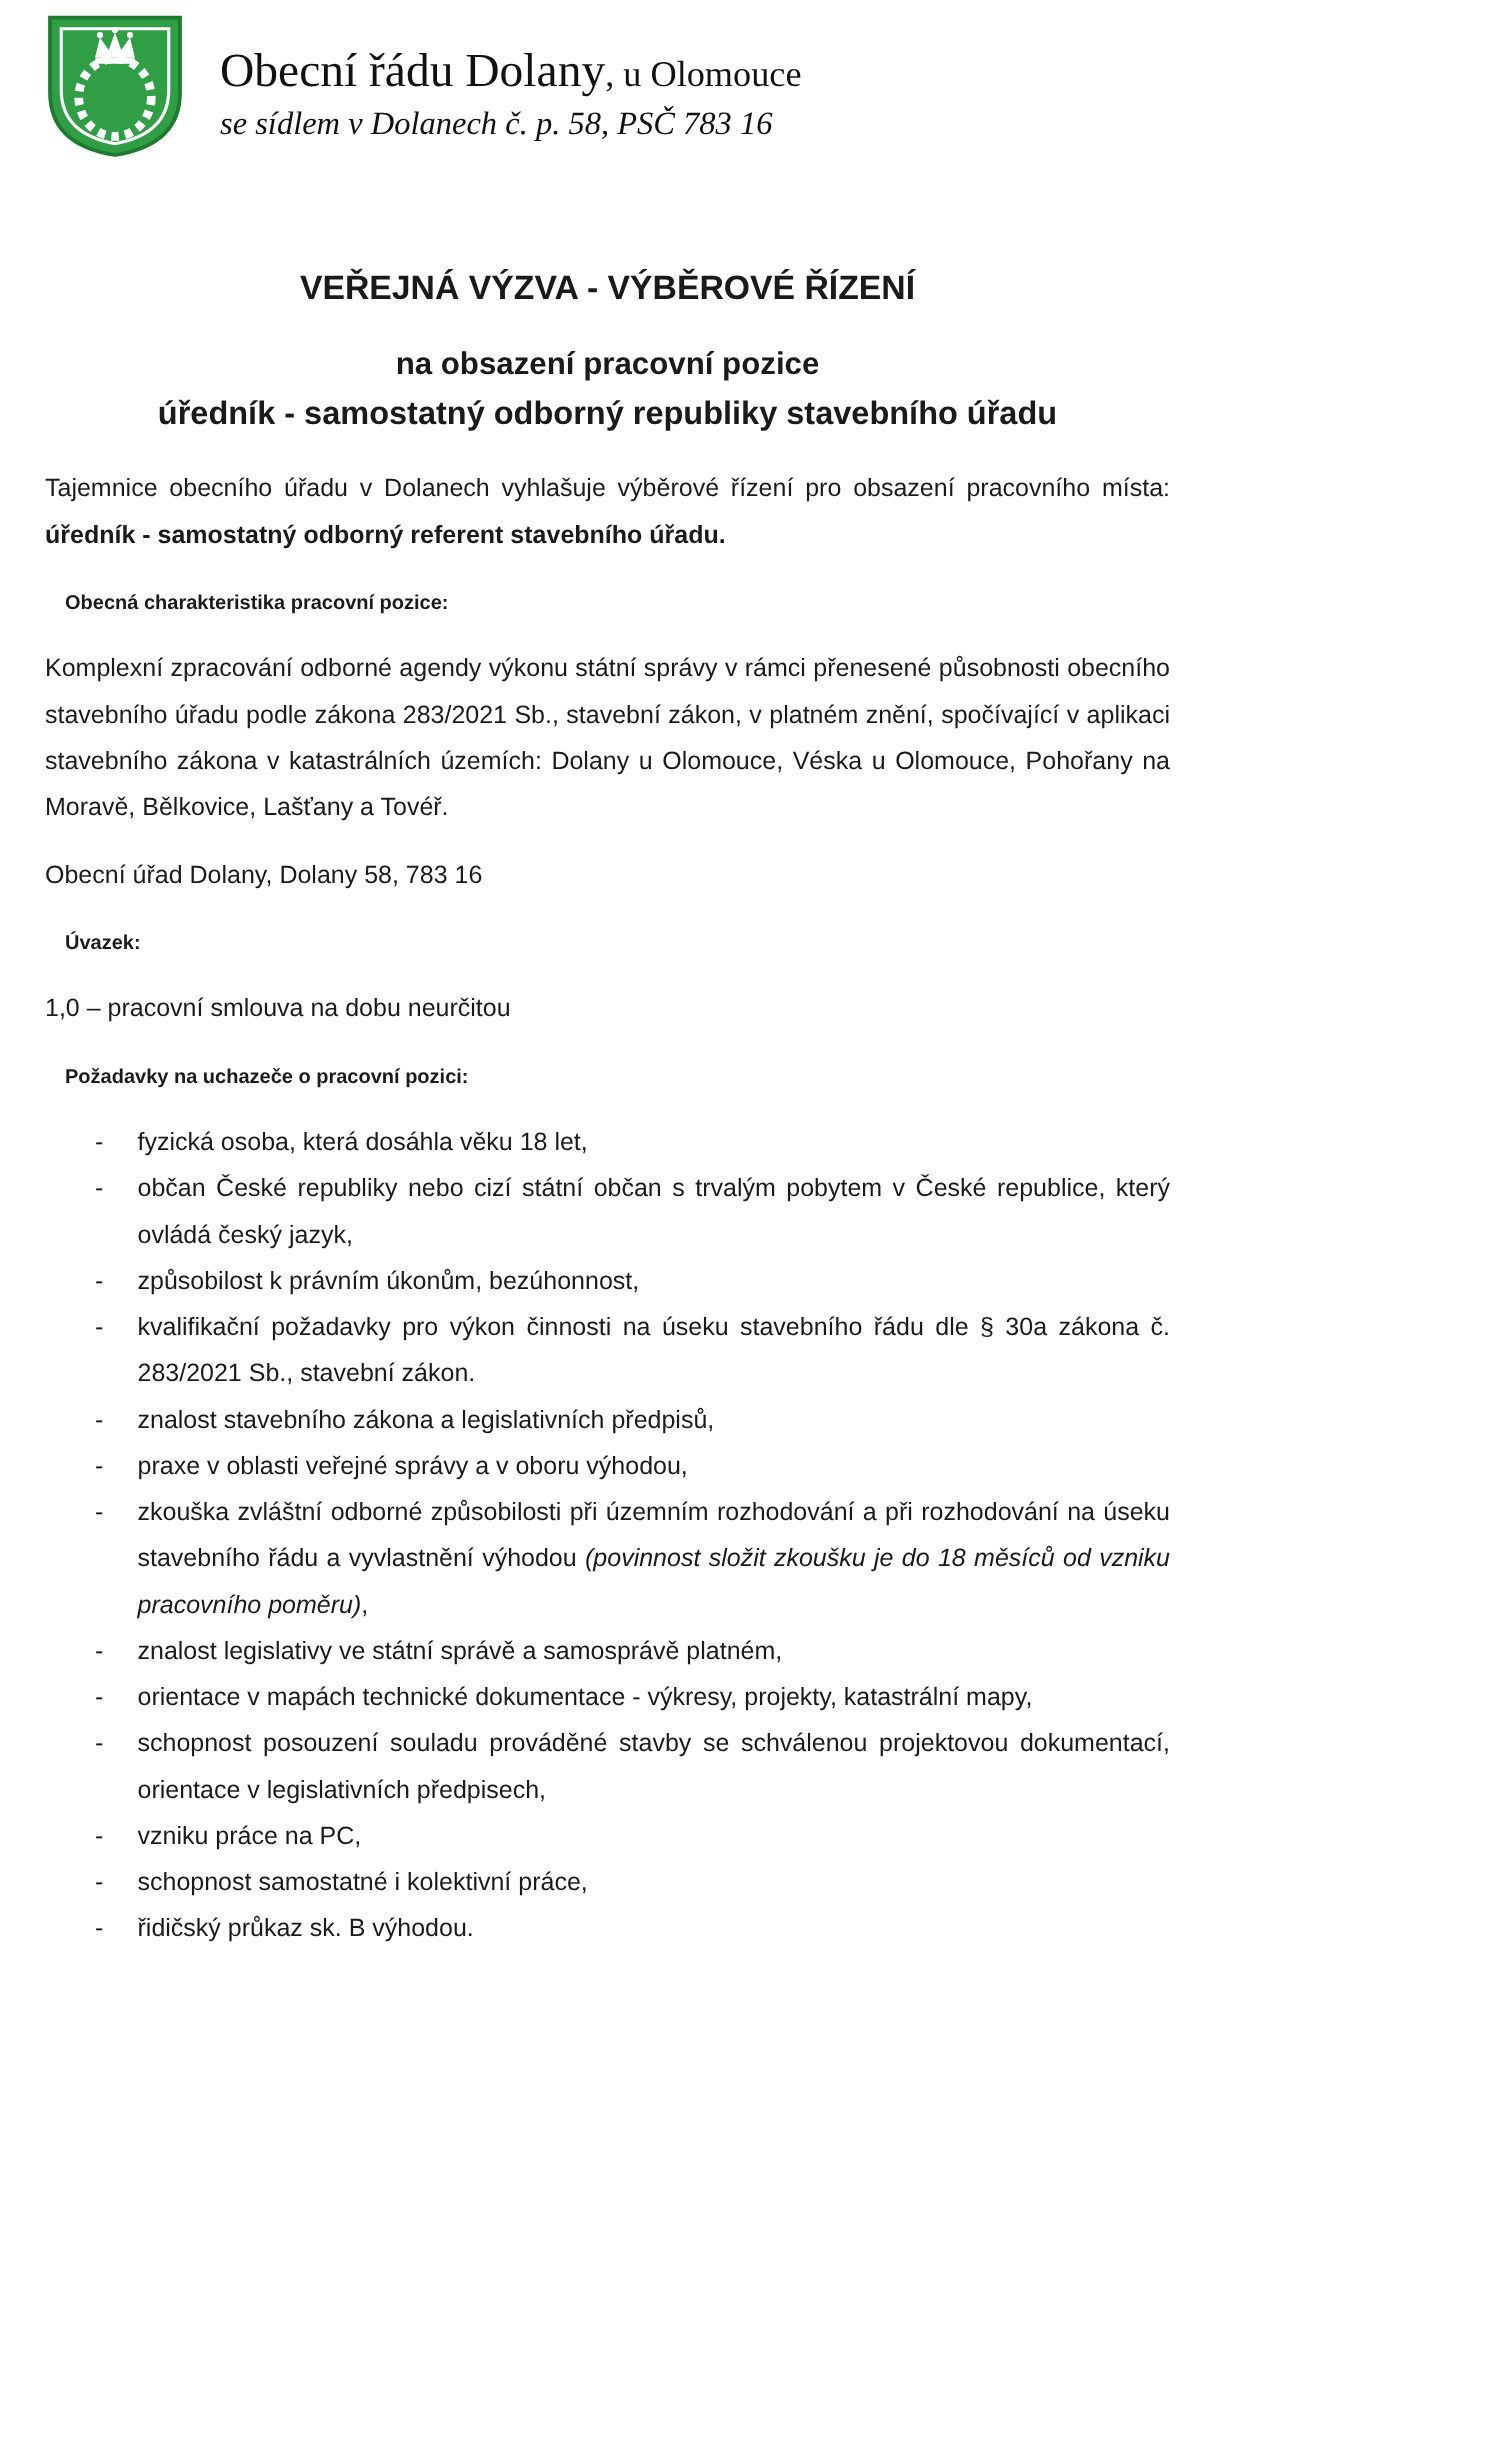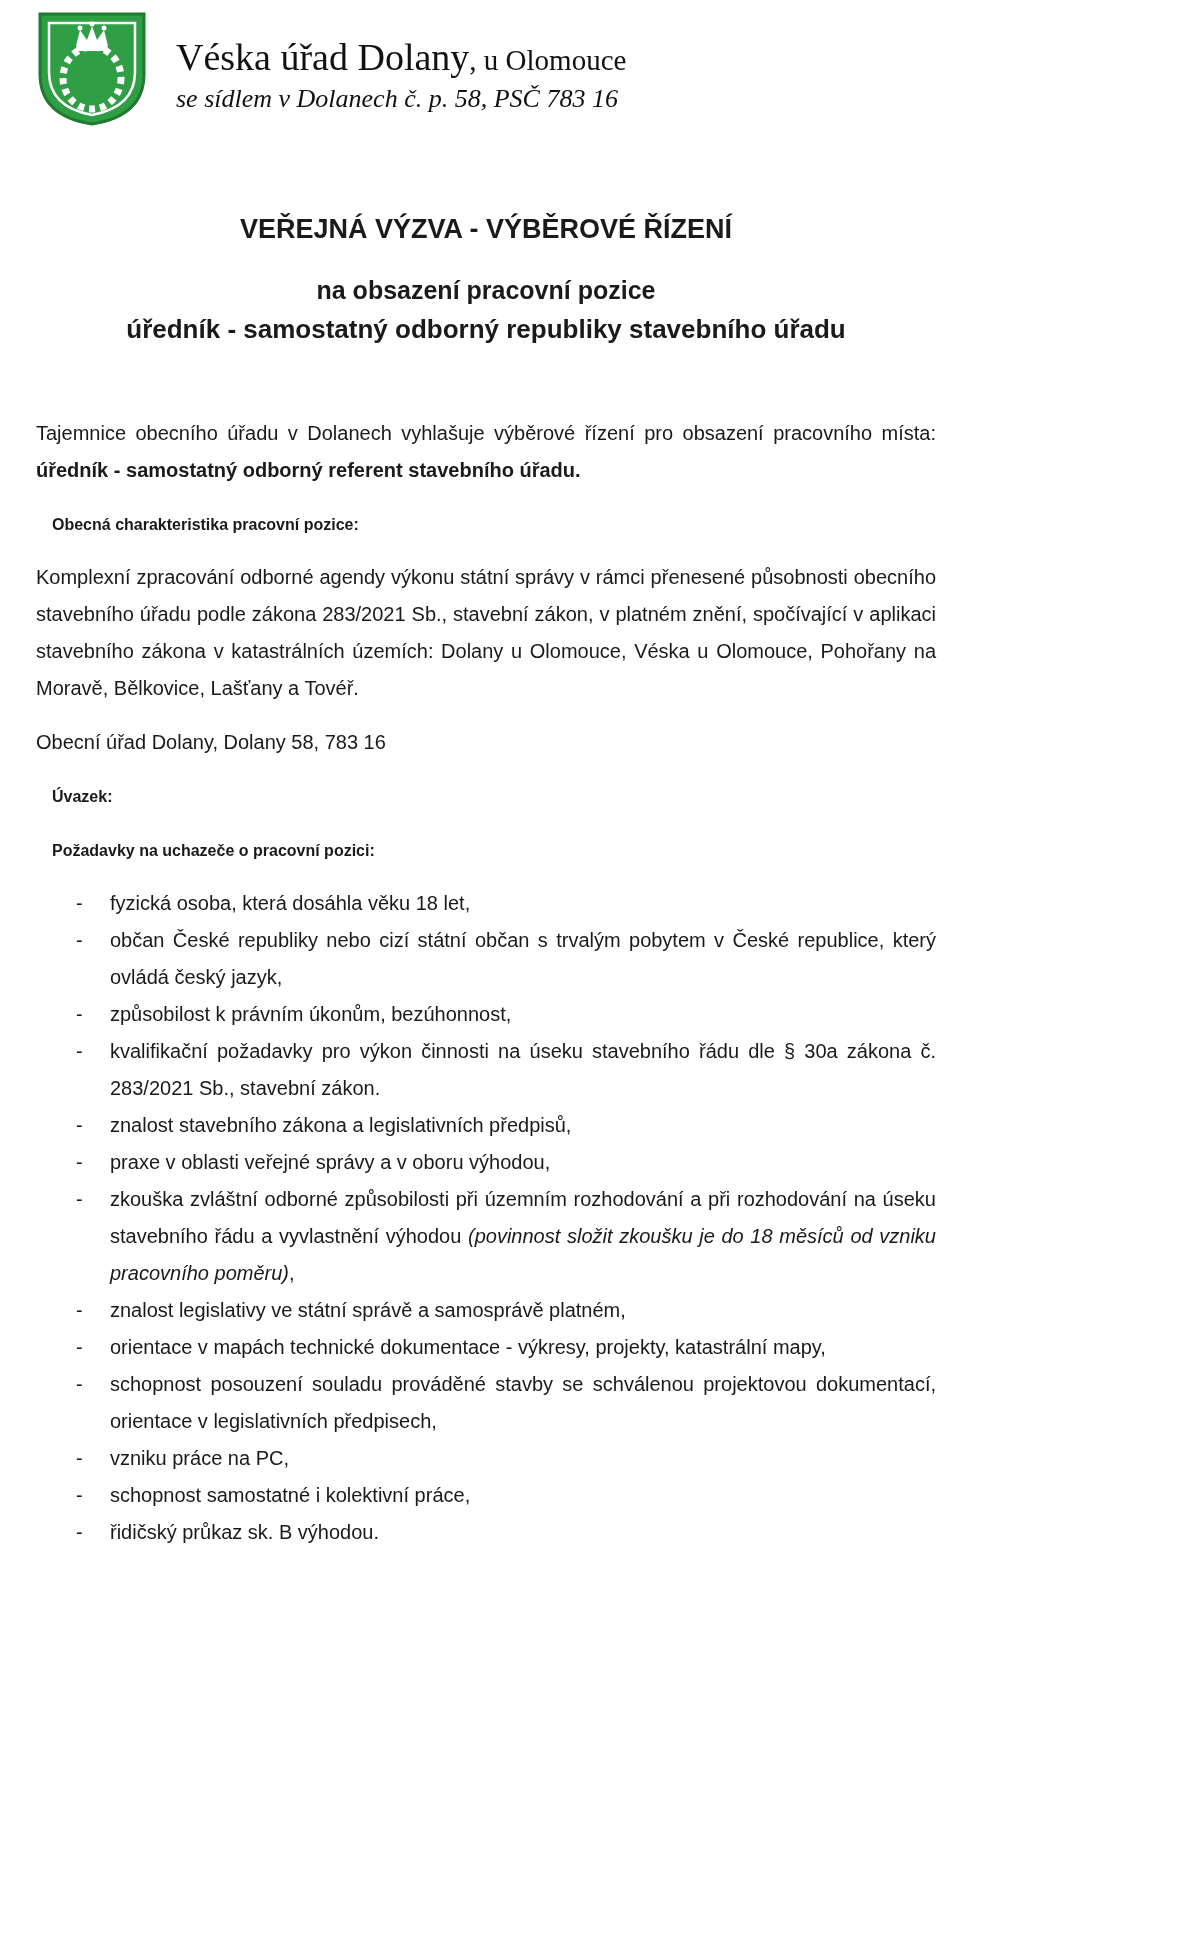--- a/index.html
+++ b/index.html
@@ -30,21 +30,21 @@
 
   
   .content { width: 900px; font-size: 20px; line-height: 37px; }
 
   .title-block { margin-top: 80px; text-align: center; font-weight: 700; }
   .title-1 { font-size: 27px; line-height: 34px; margin-bottom: 28px; }
   .title-2 { font-size: 25px; line-height: 32px; margin-bottom: 7px; }
   .title-3 { font-size: 26px; line-height: 33px; }
 
   .para { margin: 0; text-align: justify; }
-  .intro { margin-top: 69px; }
+  .intro { margin-top: 26px; }
   strong { font-weight: 700; }
 
   section { margin-top: 17px; }
   .sec-h { font-size: 16px; line-height: 37px; margin: 16px; font-weight: 700; }
 
   .req-list { padding-left: 40px; }
   .req-item { display: flex; }
   .req-marker { flex: 0 0 34px; }
   .req-text { flex: 1; text-align: justify; }
   .it { font-style: italic; }
@@ -64,21 +64,21 @@
           <path d="M40 36 L44 20 L51 30 L56 16 L61 30 L68 20 L72 36 Z"></path>
           <rect x="40" y="36" width="32" height="5" rx="2"></rect>
           <circle cx="44" cy="18" r="2.5"></circle>
           <circle cx="56" cy="14" r="2.5"></circle>
           <circle cx="68" cy="18" r="2.5"></circle>
         </g>
       </svg>
     </div>
     <div class="org-block">
       <div class="org-line">
-        <span class="org-name">Véska úřad Dolany</span><span class="org-suffix">, u Olomouce</span>
+        <span class="org-name">Obecní řádu Dolany</span><span class="org-suffix">, u Olomouce</span>
       </div>
       <div class="org-address">se sídlem v Dolanech č. p. 58, PSČ 783 16</div>
     </div>
   </header>
 
   <main class="content">
 
     <div class="title-block">
       <div class="title-1">VEŘEJNÁ VÝZVA - VÝBĚROVÉ ŘÍZENÍ</div>
       <div class="title-2">na obsazení pracovní pozice</div>
@@ -91,20 +91,21 @@
       <h2 class="sec-h">Obecná charakteristika pracovní pozice:</h2>
       <p class="para">Komplexní zpracování odborné agendy výkonu státní správy v rámci přenesené působnosti obecního stavebního úřadu podle zákona 283/2021 Sb., stavební zákon, v platném znění, spočívající v aplikaci stavebního zákona v katastrálních územích: Dolany u Olomouce, Véska u Olomouce, Pohořany na Moravě, Bělkovice, Lašťany a Tovéř.</p>
     </section>
 
     <section>
       <p class="para">Obecní úřad Dolany, Dolany 58, 783 16</p>
     </section>
 
     <section>
       <h2 class="sec-h">Úvazek:</h2>
+      <p class="para">1,0 – pracovní smlouva na dobu neurčitou</p>
     </section>
 
     <section>
       <h2 class="sec-h">Požadavky na uchazeče o pracovní pozici:</h2>
       <div class="req-list">
           <div class="req-item">
             <span class="req-marker">-</span>
             <div class="req-text"><span>fyzická osoba, která dosáhla věku 18 let,</span></div>
           </div>
           <div class="req-item">

